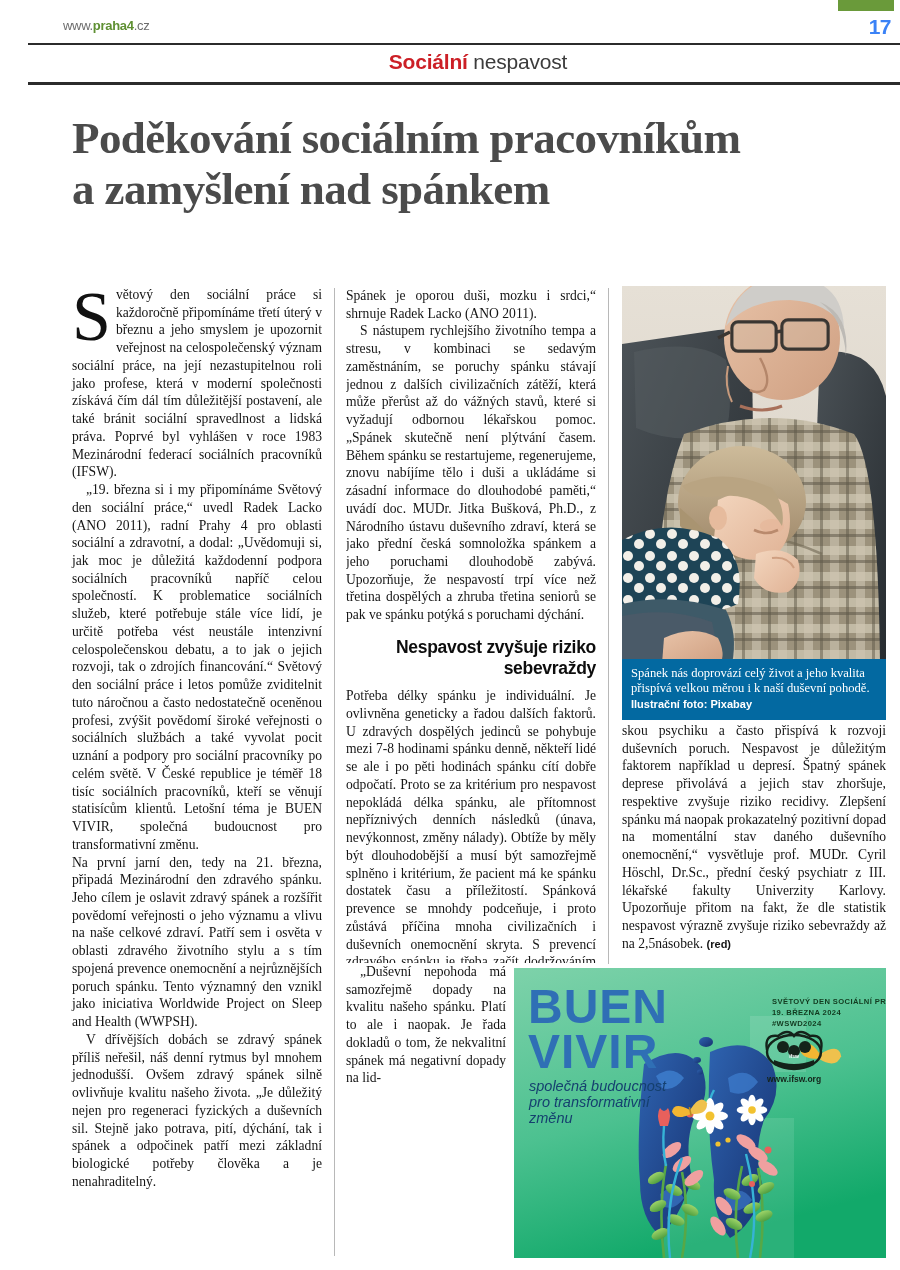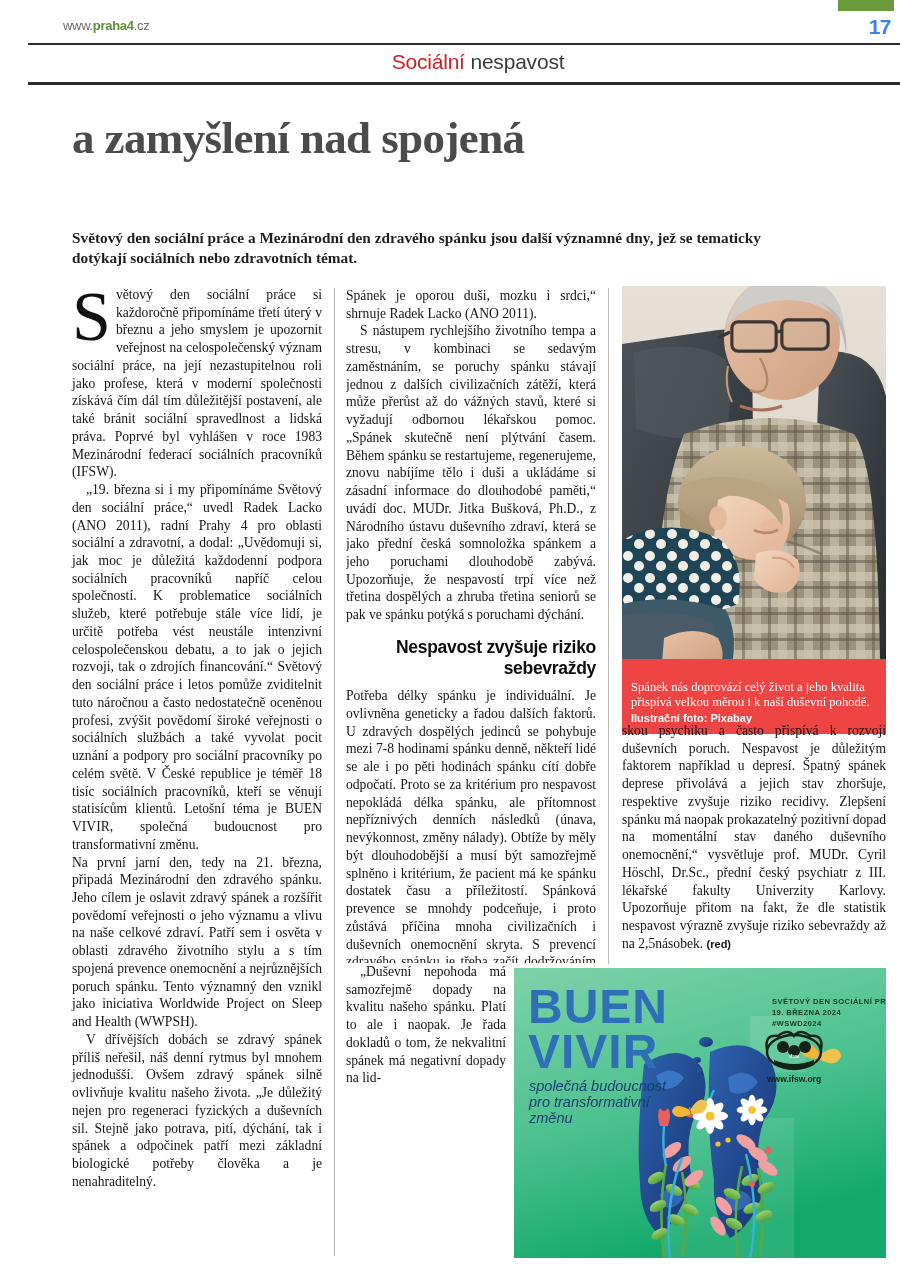--- a/index.html
+++ b/index.html
@@ -37,21 +37,21 @@
   }
   .rule-top { top: 43px; }
   .rule-bottom { top: 82px; height: 3px; }
   .section-title {
     position: absolute; top: 50px; left: 0; width: 900px;
     text-align: center;
     font-family: "Liberation Sans", sans-serif;
     font-size: 21px; letter-spacing: -0.2px;
     white-space: nowrap;
   }
-  .section-title .accent { color: #cc1f26; font-weight: normal; }
+  .section-title .accent { color: #cc1f26; font-weight: bold; }
   .section-title .plain { color: #3c3c3c; font-weight: normal; }
 
   
   .headline {
     position: absolute; top: 113px; left: 44px; width: 820px;
     font-family: "Liberation Serif", serif;
     font-weight: bold; font-size: 45px; line-height: 1.13;
     color: #4b4b4b; letter-spacing: -0.6px;
   }
   .deck {
@@ -101,22 +101,22 @@
   .vrule { position: absolute; width: 1px; background: #b8b8b8; }
 
   
   .photo-wrap {
     position: absolute; top: 286px; left: 594px; width: 264px; height: 378px;
     overflow: hidden; background: #cfc9c2;
   }
   .photo-wrap svg { display:block; width: 100%; height: 100%; }
   .caption {
     position: absolute; top: 659px; left: 594px; width: 264px;
-    background: #ef4444; color: #ffffff;
-    padding: 21px 9px 8px 9px;
+    background: #0369a1; color: #ffffff;
+    padding: 7px 9px 8px 9px;
     font-size: 12.6px; line-height: 1.23;
   }
   .caption .credit { color:#fff; }
 
   
   .ad {
     position: absolute; top: 968px; left: 486px; width: 372px; height: 290px;
     overflow: hidden;
   }
   .ad svg { display:block; width:100%; height:100%; }
@@ -133,24 +133,24 @@
     <div class="page-number">17</div>
   </div>
 
   <div class="rule-thin rule-top"></div>
 
   <div class="section-title"><span class="accent">Sociální</span><span class="plain"> nespavost</span></div>
 
   <div class="rule-thin rule-bottom"></div>
 
   <div class="headline">
-    <div>a zamyšlení nad spojená</div>
-  </div>
-
-  <div class="deck">Světový den sociální práce a Mezinárodní den zdravého spánku jsou další významné dny, jež se tematicky dotýkají sociálních nebo zdravotních témat.</div>
+    <div>Poděkování sociálním pracovníkům</div>
+    <div>a zamyšlení nad spánkem</div>
+  </div>
+
 
   <div class="vrule" style="left:306px; top:288px; height:968px;"></div>
   <div class="vrule" style="left:580px; top:288px; height:676px;"></div>
 
   <div class="col col1">
     <p class="first"><span class="dropcap">S</span><span>větový den sociální práce si každoročně připomínáme třetí úterý v březnu a jeho smyslem je upozornit veřejnost na celospolečenský význam sociální práce, na její nezastupitelnou roli jako profese, která v moderní společnosti získává čím dál tím důležitější postavení, ale také bránit sociální spravedlnost a lidská práva. Poprvé byl vyhlášen v roce 1983 Mezinárodní federací sociálních pracovníků (IFSW).</span></p>
     <p>„19. března si i my připomínáme Světový den sociální práce,“ uvedl Radek Lacko (ANO 2011), radní Prahy 4 pro oblasti sociální a zdravotní, a dodal: „Uvědomuji si, jak moc je důležitá každodenní podpora sociálních pracovníků napříč celou společností. K problematice sociálních služeb, které potřebuje stále více lidí, je určitě potřeba vést neustále intenzivní celospolečenskou debatu, a to jak o jejich rozvoji, tak o zdrojích financování.“ Světový den sociální práce i letos pomůže zviditelnit tuto náročnou a často nedostatečně oceněnou profesi, zvýšit povědomí široké veřejnosti o sociálních službách a také vyvolat pocit uznání a podpory pro sociální pracovníky po celém světě. V České republice je téměř 18 tisíc sociálních pracovníků, kteří se věnují statisícům klientů. Letošní téma je BUEN VIVIR, společná budoucnost pro transformativní změnu.</p>
     <p class="first">Na první jarní den, tedy na 21. března, připadá Mezinárodní den zdravého spánku. Jeho cílem je oslavit zdravý spánek a rozšířit povědomí veřejnosti o jeho významu a vlivu na naše celkové zdraví. Patří sem i osvěta v oblasti zdravého životního stylu a s tím spojená prevence onemocnění a nejrůznějších poruch spánku. Tento významný den vznikl jako iniciativa Worldwide Project on Sleep and Health (WWPSH).</p>
     <p>V dřívějších dobách se zdravý spánek příliš neřešil, náš denní rytmus byl mnohem jednodušší. Ovšem zdravý spánek silně ovlivňuje kvalitu našeho života. „Je důležitý nejen pro regeneraci fyzických a duševních sil. Stejně jako potrava, pití, dýchání, tak i spánek a odpočinek patří mezi základní biologické potřeby člověka a je nenahraditelný.</p>
   </div>

